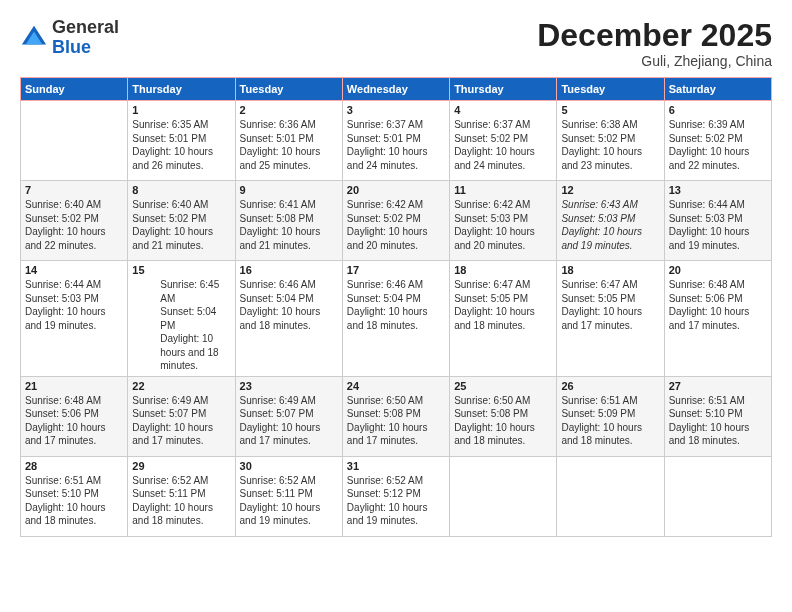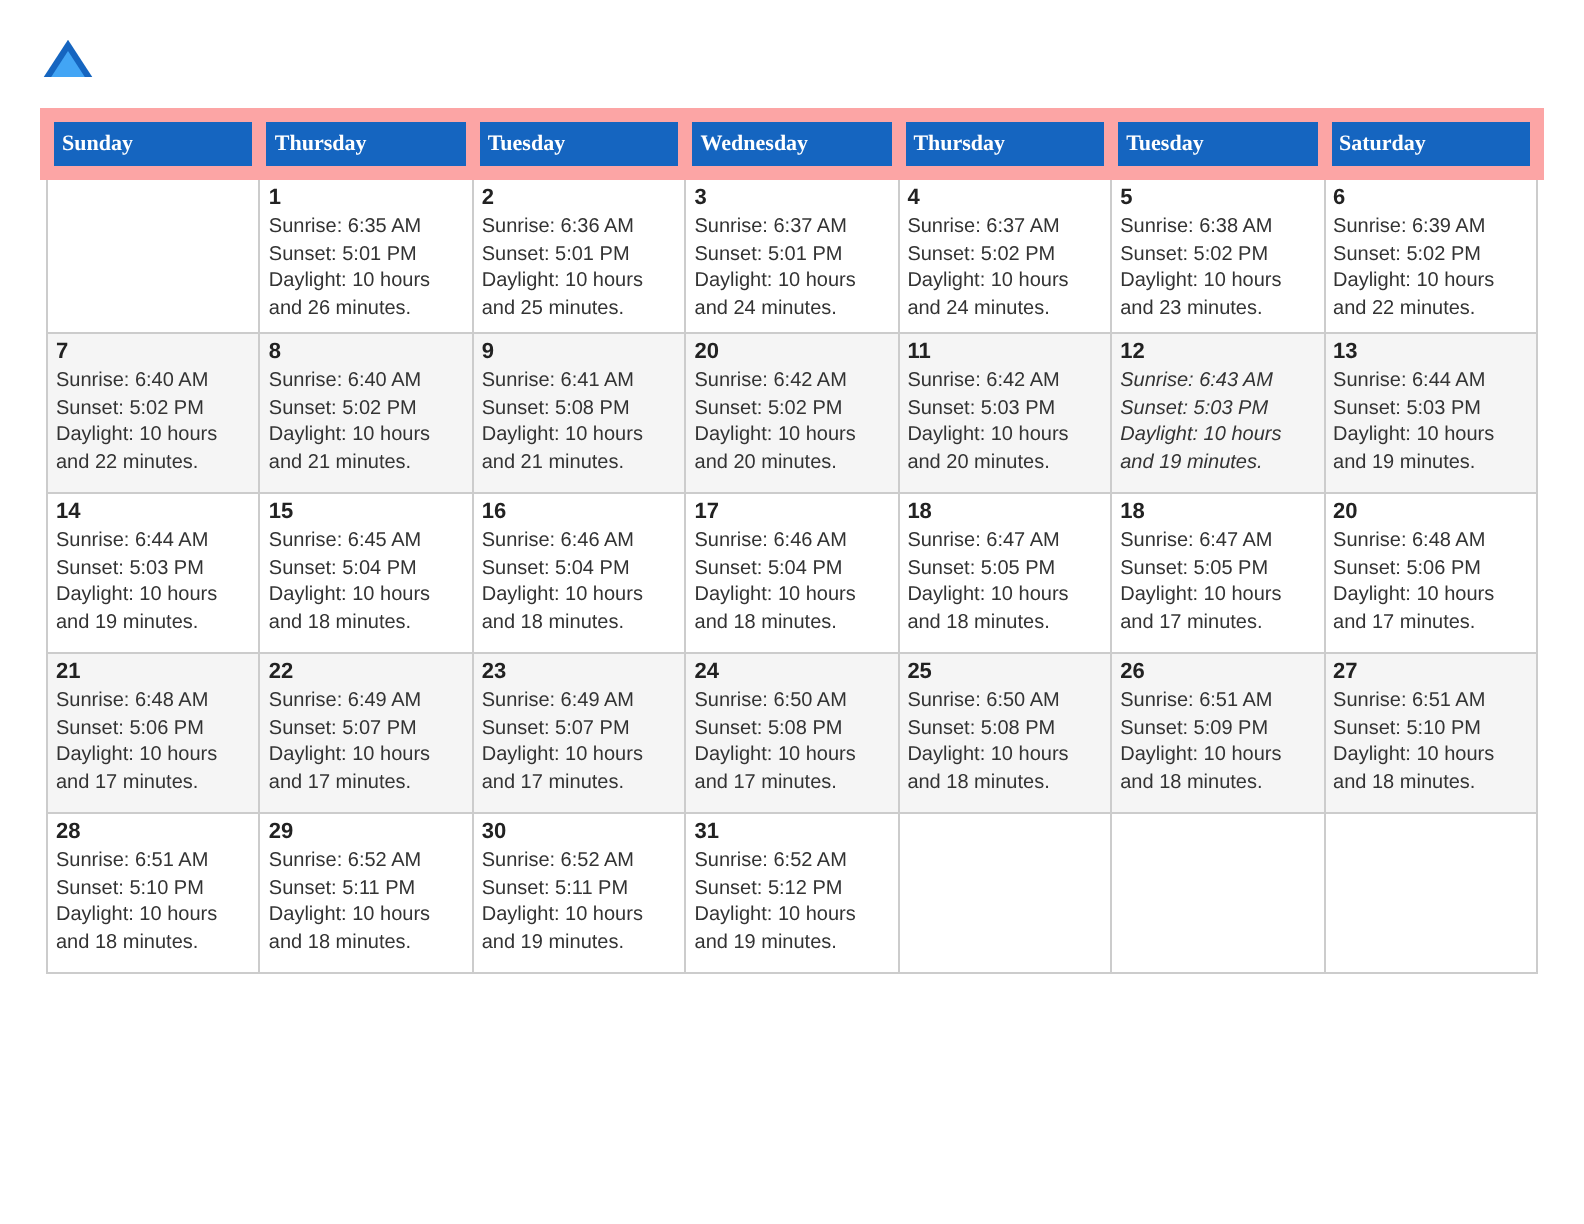--- a/index.html
+++ b/index.html
@@ -56,22 +56,21 @@
       border-collapse: collapse;
       table-layout: fixed;
     }
     thead tr th {
       background: #1565c0;
       color: #fff;
       font-size: 11px;
       font-weight: bold;
       padding: 5px 4px;
       text-align: left;
-      border: 7px solid #fca5a5;
-      font-family: Liberation Serif, serif;
+      border: 1px solid #fca5a5;
     }
     tbody tr td {
       border: 1px solid #ccc;
       vertical-align: top;
       padding: 3px 4px;
       font-size: 9px;
       color: #333;
       height: 80px;
     }
     .day-number {
@@ -96,20 +95,28 @@
 </head>
 <body>
 
 <div class="page">
   <div class="header">
     <div class="logo">
       <svg class="logo-icon" viewBox="0 0 30 30" xmlns="http://www.w3.org/2000/svg">
         <polygon points="15,2 28,22 2,22" fill="#1565c0"></polygon>
         <polygon points="15,8 24,22 6,22" fill="#42a5f5"></polygon>
       </svg>
+      <div class="logo-text">
+        <span class="logo-general">General</span><br>
+        <span class="logo-blue">Blue</span>
+      </div>
+    </div>
+    <div class="title-block">
+      <div class="month-title">December 2025</div>
+      <div class="location">Guli, Zhejiang, China</div>
     </div>
   </div>
 
   <table>
     <thead>
       <tr>
         <th>Sunday</th>
         <th>Thursday</th>
         <th>Tuesday</th>
         <th>Wednesday</th>
@@ -204,21 +211,21 @@
         </tr>
         <tr>
           <td>
             <span class="day-number">14</span>
             <div class="cell-text" style="white-space: pre-line;">Sunrise: 6:44 AM
 Sunset: 5:03 PM
 Daylight: 10 hours and 19 minutes.</div>
           </td>
           <td>
             <span class="day-number">15</span>
-            <div class="cell-text" style="white-space: pre-line;">Sunrise: 6:45 AM
+            <div class="cell-text" style="white-space: pre-line; margin-left: 28px;">Sunrise: 6:45 AM
 Sunset: 5:04 PM
 Daylight: 10 hours and 18 minutes.</div>
           </td>
           <td>
             <span class="day-number">16</span>
             <div class="cell-text" style="white-space: pre-line;">Sunrise: 6:46 AM
 Sunset: 5:04 PM
 Daylight: 10 hours and 18 minutes.</div>
           </td>
           <td>

